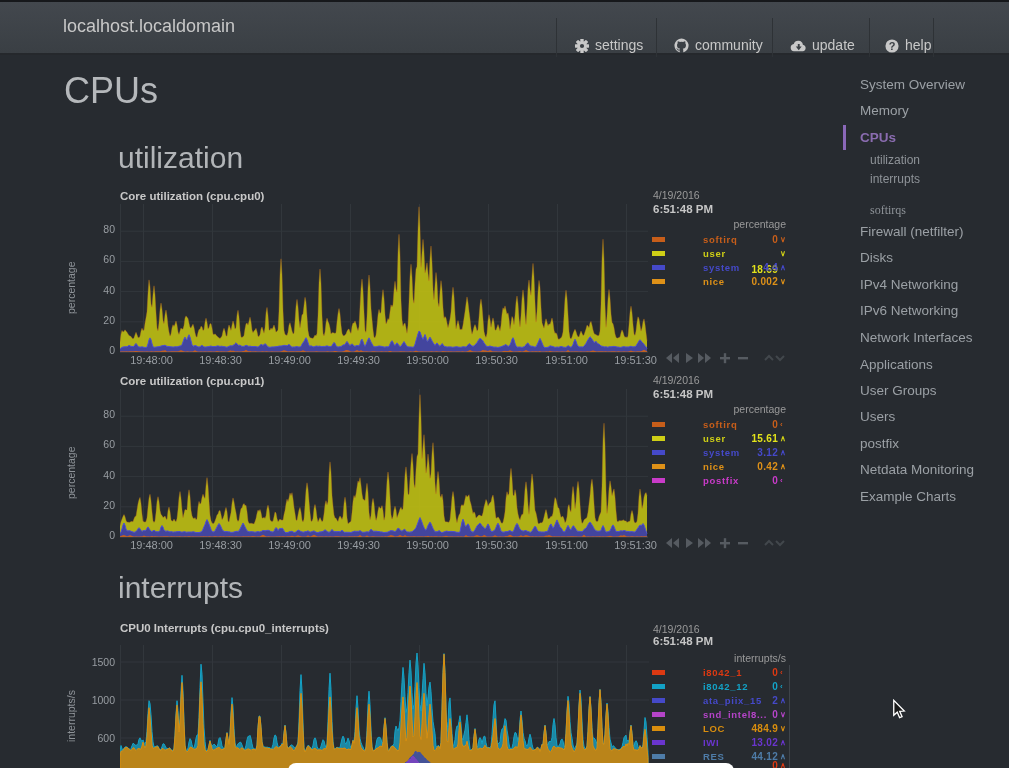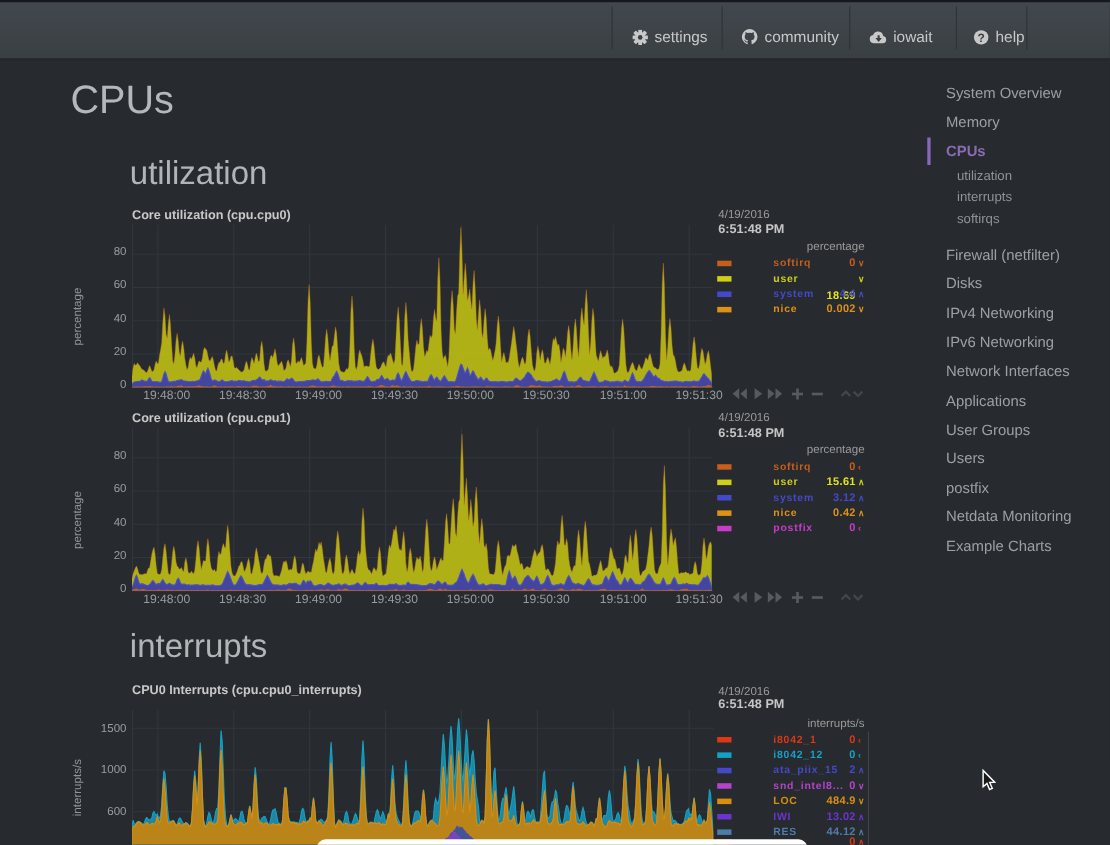--- a/index.html
+++ b/index.html
@@ -1,21 +1,21 @@
 <!DOCTYPE html>
 <html><head><meta charset="utf-8"><style>
 * { margin:0; padding:0; box-sizing:border-box; }
 html,body { width:1009px; height:768px; overflow:hidden; }
 body { background:#272b30; font-family:"Liberation Sans",sans-serif; position:relative; }
 .abs { position:absolute; }
 #navbar { position:absolute; left:0; top:0; width:1009px; height:55px;
   background:linear-gradient(#43484e,#3A3F44); border-bottom:2px solid #25282c; }
 #navtop { position:absolute; left:0; top:0; width:1009px; height:2px; background:#16181b; }
 #brand { position:absolute; left:63px; top:16px; font-size:18px; color:#c8c8c8; }
-.navbtn { position:absolute; top:6px; height:39px; border-left:1px solid #2e3236; color:#c8c8c8; font-size:14px; }
+.navbtn { position:absolute; top:18px; height:39px; border-left:1px solid #2e3236; color:#c8c8c8; font-size:14px; }
 .navbtn .lbl { position:absolute; top:19px; white-space:nowrap; }
 h1x { position:absolute; left:64px; top:70px; font-size:36px; color:#b5b8bb; }
 .h2x { position:absolute; font-size:30px; color:#b2b5b8; }
 .ctitle { position:absolute; font-size:11.5px; font-weight:bold; color:#c8c8c8; }
 .cdate { position:absolute; font-size:10.5px; color:#9a9a9a; }
 .ctime { position:absolute; font-size:11.5px; font-weight:bold; color:#c6c6c6; }
 .cunits { position:absolute; font-size:10.5px; color:#9a9a9a; text-align:right; }
 .ylab { position:absolute; font-size:10.5px; color:#989da2; text-align:right; width:30px; }
 .xlab { position:absolute; font-size:11px; color:#989da2; text-align:right; width:60px; }
 .axname { position:absolute; font-size:10.5px; color:#8f9499; transform:rotate(-90deg); transform-origin:center; }
@@ -26,20 +26,21 @@
 .larr { position:absolute; left:128px; top:1.5px; width:10px; font-size:8px; font-weight:bold; }
 #sidebar { position:absolute; left:843px; top:0px; }
 .side { position:absolute; left:17px; font-size:13.5px; color:#9ba0a5; white-space:nowrap; }
 .sidesub { position:absolute; left:27px; font-size:12px; color:#8e9398; white-space:nowrap; }
 .sideact { position:absolute; left:17px; font-size:13.5px; font-weight:bold; color:#8a6cb0; }
 #actbar { position:absolute; left:0px; width:3px; height:25px; background:#8a68b8; }
 .tool { position:absolute; }
 </style></head><body>
 <div id="navbar">
   <div id="navtop"></div>
+  <div id="brand">localhost.localdomain</div>
   <div class="navbtn" style="left:556px; width:100px;">
     <svg class="abs" style="left:18px; top:21px;" width="14" height="14" viewBox="0 0 14 14">
         <g transform="translate(7,7)" fill="#c8c8c8">
           <rect x="-1.7" y="-7.2" width="3.4" height="3.4" rx="0.7" transform="rotate(0)"></rect>
           <rect x="-1.7" y="-7.2" width="3.4" height="3.4" rx="0.7" transform="rotate(45)"></rect>
           <rect x="-1.7" y="-7.2" width="3.4" height="3.4" rx="0.7" transform="rotate(90)"></rect>
           <rect x="-1.7" y="-7.2" width="3.4" height="3.4" rx="0.7" transform="rotate(135)"></rect>
           <rect x="-1.7" y="-7.2" width="3.4" height="3.4" rx="0.7" transform="rotate(180)"></rect>
           <rect x="-1.7" y="-7.2" width="3.4" height="3.4" rx="0.7" transform="rotate(225)"></rect>
           <rect x="-1.7" y="-7.2" width="3.4" height="3.4" rx="0.7" transform="rotate(270)"></rect>
@@ -54,21 +55,21 @@
     <svg class="abs" style="left:17px; top:20px;" width="15" height="15" viewBox="0 0 16 16">
         <path fill="#c8c8c8" d="M8 .5a7.5 7.5 0 0 0-2.37 14.62c.37.07.51-.16.51-.36v-1.4c-2.09.45-2.53-.88-2.53-.88-.34-.87-.83-1.1-.83-1.1-.68-.46.05-.45.05-.45.75.05 1.15.77 1.15.77.67 1.14 1.76.81 2.19.62.07-.48.26-.81.47-1-1.67-.19-3.42-.83-3.42-3.71 0-.82.29-1.49.77-2.01-.08-.19-.33-.95.07-1.99 0 0 .63-.2 2.06.77a7.2 7.2 0 0 1 3.76 0c1.43-.97 2.06-.77 2.06-.77.4 1.04.15 1.8.07 1.99.48.52.77 1.19.77 2.01 0 2.89-1.76 3.52-3.43 3.71.27.23.51.69.51 1.39v2.06c0 .2.14.43.52.36A7.5 7.5 0 0 0 8 .5z"></path>
       </svg>
     <div class="lbl" style="left:38px;">community</div>
   </div>
   <div class="navbtn" style="left:772px; width:97px;">
     <svg class="abs" style="left:17px; top:22px;" width="16" height="12" viewBox="0 0 17 12">
         <path fill="#c8c8c8" d="M13.7 4.6A5 5 0 0 0 4 3.8 4 4 0 0 0 4.2 11.7h9.3a3.6 3.6 0 0 0 .2-7.1z"></path>
         <path fill="#3A3F44" d="M8.3 3.9h2v2.7h2.1L9.3 10.5 6.2 6.6h2.1z"></path>
       </svg>
-    <div class="lbl" style="left:39px;">iowait</div>
+    <div class="lbl" style="left:39px;">update</div>
   </div>
   <div class="navbtn" style="left:869px; width:64px;">
     <svg class="abs" style="left:15px; top:21px;" width="14" height="14" viewBox="0 0 16 16">
         <circle cx="8" cy="8" r="7.5" fill="#c8c8c8"></circle>
         <text x="8" y="12.4" text-anchor="middle" font-family="Liberation Sans" font-size="12.5" font-weight="bold" fill="#3A3F44">?</text>
       </svg>
     <div class="lbl" style="left:35px;">help</div>
   </div>
   <div class="navbtn" style="left:933px; width:0px;"></div>
 </div>
@@ -341,21 +342,21 @@
 <path d="M286,131 L286,118.1 L287,117.8 L288,116.1 L289,114.6 L290,115.1 L291,113.9 L292,111.8 L293,111.5 L294,112.0 L295,113.7 L296,114.5 L297,115.4 L298,117.0 L299,118.2 L299,131 Z" fill="#7a44c0" fill-opacity="0.9" stroke="#8040c8" stroke-width="1"></path>
 </svg>
 <div class="abs" style="left:789px; top:665px; width:1px; height:103px; background:#3f444a;"></div>
 <div id="sidebar">
 <div id="actbar" style="top:125px;"></div>
 <div class="side" style="top:77px;">System Overview</div>
 <div class="side" style="top:103px;">Memory</div>
 <div class="sideact" style="top:130px;">CPUs</div>
 <div class="sidesub" style="top:153px;">utilization</div>
 <div class="sidesub" style="top:172px;">interrupts</div>
-<div class="sidesub" style="top:192px;">softirqs</div>
+<div class="sidesub" style="top:203px;font-family:Liberation Serif, serif;">softirqs</div>
 <div class="side" style="top:224px;">Firewall (netfilter)</div>
 <div class="side" style="top:250px;">Disks</div>
 <div class="side" style="top:277px;">IPv4 Networking</div>
 <div class="side" style="top:303px;">IPv6 Networking</div>
 <div class="side" style="top:330px;">Network Interfaces</div>
 <div class="side" style="top:357px;">Applications</div>
 <div class="side" style="top:383px;">User Groups</div>
 <div class="side" style="top:409px;">Users</div>
 <div class="side" style="top:436px;">postfix</div>
 <div class="side" style="top:462px;">Netdata Monitoring</div>

